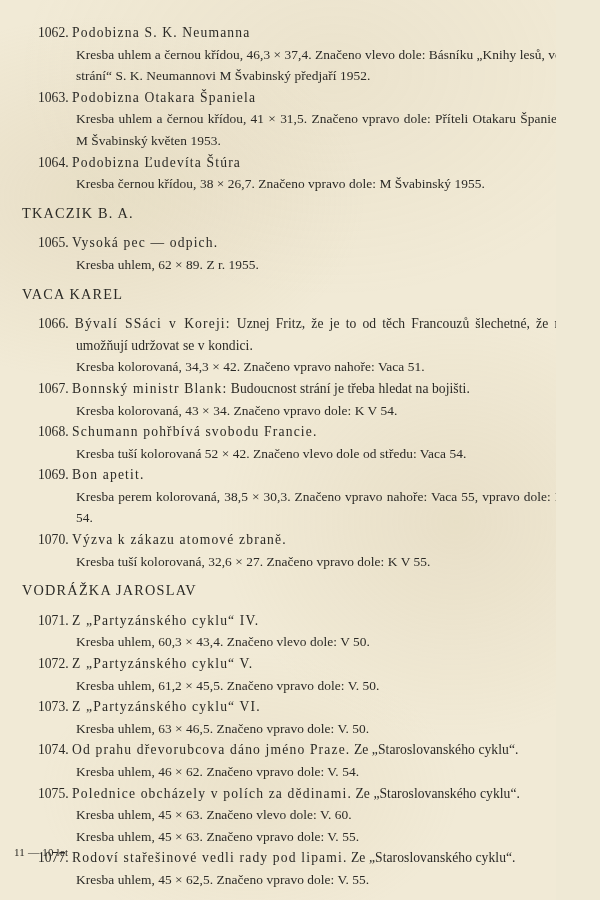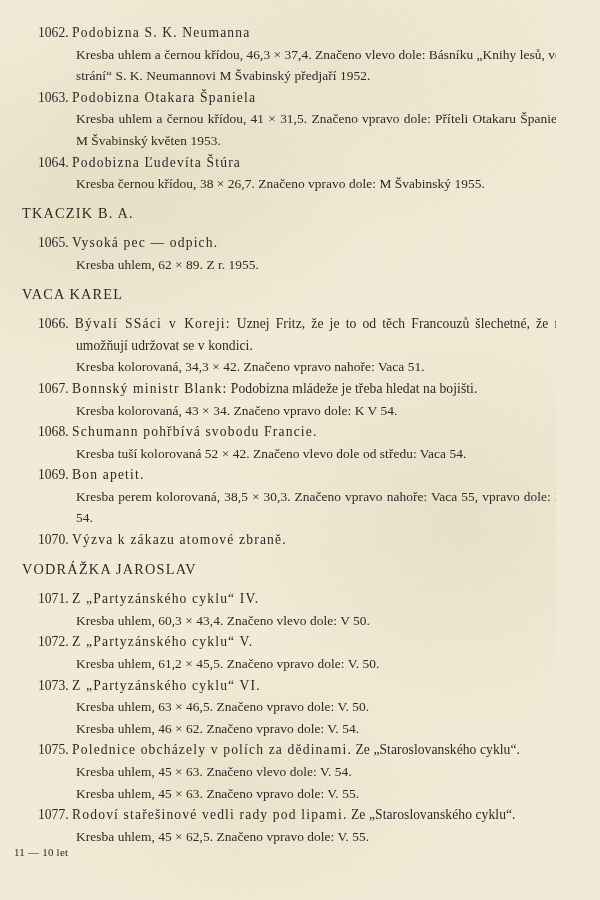--- a/index.html
+++ b/index.html
@@ -132,53 +132,55 @@
       <div class="entry">
         <div class="entry-title-line"><span class="entry-num">1065.</span> <span class="entry-title">Vysoká pec — odpich.</span></div>
         <div class="entry-desc j">Kresba uhlem, 62 × 89. Z r. 1955.</div>
       </div>
       <div class="author-heading">VACA KAREL</div>
       <div class="entry">
         <div class="entry-title-line j"><span class="entry-num">1066.</span> <span class="entry-title">Bývalí SSáci v Koreji:</span><span class="entry-title-tail"> Uznej Fritz, že je to od těch Francouzů šlechetné, že nám umožňují udržovat se v kondici.</span></div>
         <div class="entry-desc j">Kresba kolorovaná, 34,3 × 42. Značeno vpravo nahoře: Vaca 51.</div>
       </div>
       <div class="entry">
-        <div class="entry-title-line j"><span class="entry-num">1067.</span> <span class="entry-title">Bonnský ministr Blank:</span><span class="entry-title-tail"> Podobizna mládeže je třeba hledat na bojišti.</span></div>
+        <div class="entry-title-line j"><span class="entry-num">1067.</span> <span class="entry-title">Bonnský ministr Blank:</span><span class="entry-title-tail"> Budoucnost strání je třeba hledat na bojišti.</span></div>
         <div class="entry-desc j">Kresba kolorovaná, 43 × 34. Značeno vpravo dole: K V 54.</div>
       </div>
       <div class="entry">
         <div class="entry-title-line"><span class="entry-num">1068.</span> <span class="entry-title">Schumann pohřbívá svobodu Francie.</span></div>
         <div class="entry-desc j">Kresba tuší kolorovaná 52 × 42. Značeno vlevo dole od středu: Vaca 54.</div>
       </div>
       <div class="entry">
         <div class="entry-title-line"><span class="entry-num">1069.</span> <span class="entry-title">Bon apetit.</span></div>
         <div class="entry-desc j">Kresba perem kolorovaná, 38,5 × 30,3. Značeno vpravo nahoře: Vaca 55, vpravo dole: K V 54.</div>
       </div>
       <div class="entry">
         <div class="entry-title-line"><span class="entry-num">1070.</span> <span class="entry-title">Výzva k zákazu atomové zbraně.</span></div>
+        <div class="entry-desc j">Kresba tuší kolorovaná, 32,6 × 27. Značeno vpravo dole: K V 55.</div>
       </div>
       <div class="author-heading">VODRÁŽKA JAROSLAV</div>
       <div class="entry">
         <div class="entry-title-line"><span class="entry-num">1071.</span> <span class="entry-title">Z „Partyzánského cyklu“ IV.</span></div>
         <div class="entry-desc j">Kresba uhlem, 60,3 × 43,4. Značeno vlevo dole: V 50.</div>
       </div>
       <div class="entry">
         <div class="entry-title-line"><span class="entry-num">1072.</span> <span class="entry-title">Z „Partyzánského cyklu“ V.</span></div>
         <div class="entry-desc j">Kresba uhlem, 61,2 × 45,5. Značeno vpravo dole: V. 50.</div>
       </div>
       <div class="entry">
         <div class="entry-title-line"><span class="entry-num">1073.</span> <span class="entry-title">Z „Partyzánského cyklu“ VI.</span></div>
         <div class="entry-desc j">Kresba uhlem, 63 × 46,5. Značeno vpravo dole: V. 50.</div>
       </div>
       <div class="entry">
+        <div class="entry-title-line j"><span class="entry-num">1074.</span> <span class="entry-title">Od prahu dřevorubcova dáno jméno Praze.</span><span class="entry-title-tail"> Ze „Staroslovanského cyklu“.</span></div>
         <div class="entry-desc j">Kresba uhlem, 46 × 62. Značeno vpravo dole: V. 54.</div>
       </div>
       <div class="entry">
         <div class="entry-title-line j"><span class="entry-num">1075.</span> <span class="entry-title">Polednice obcházely v polích za dědinami.</span><span class="entry-title-tail"> Ze „Staroslovanského cyklu“.</span></div>
-        <div class="entry-desc j">Kresba uhlem, 45 × 63. Značeno vlevo dole: V. 54.</div>
+        <div class="entry-desc j">Kresba uhlem, 45 × 63. Značeno vlevo dole: V. 60.</div>
       </div>
       <div class="entry">
         <div class="entry-desc j">Kresba uhlem, 45 × 63. Značeno vpravo dole: V. 55.</div>
       </div>
       <div class="entry">
         <div class="entry-title-line j"><span class="entry-num">1077.</span> <span class="entry-title">Rodoví stařešinové vedli rady pod lipami.</span><span class="entry-title-tail"> Ze „Staroslovanského cyklu“.</span></div>
         <div class="entry-desc j">Kresba uhlem, 45 × 62,5. Značeno vpravo dole: V. 55.</div>
       </div>
     </div>
 

